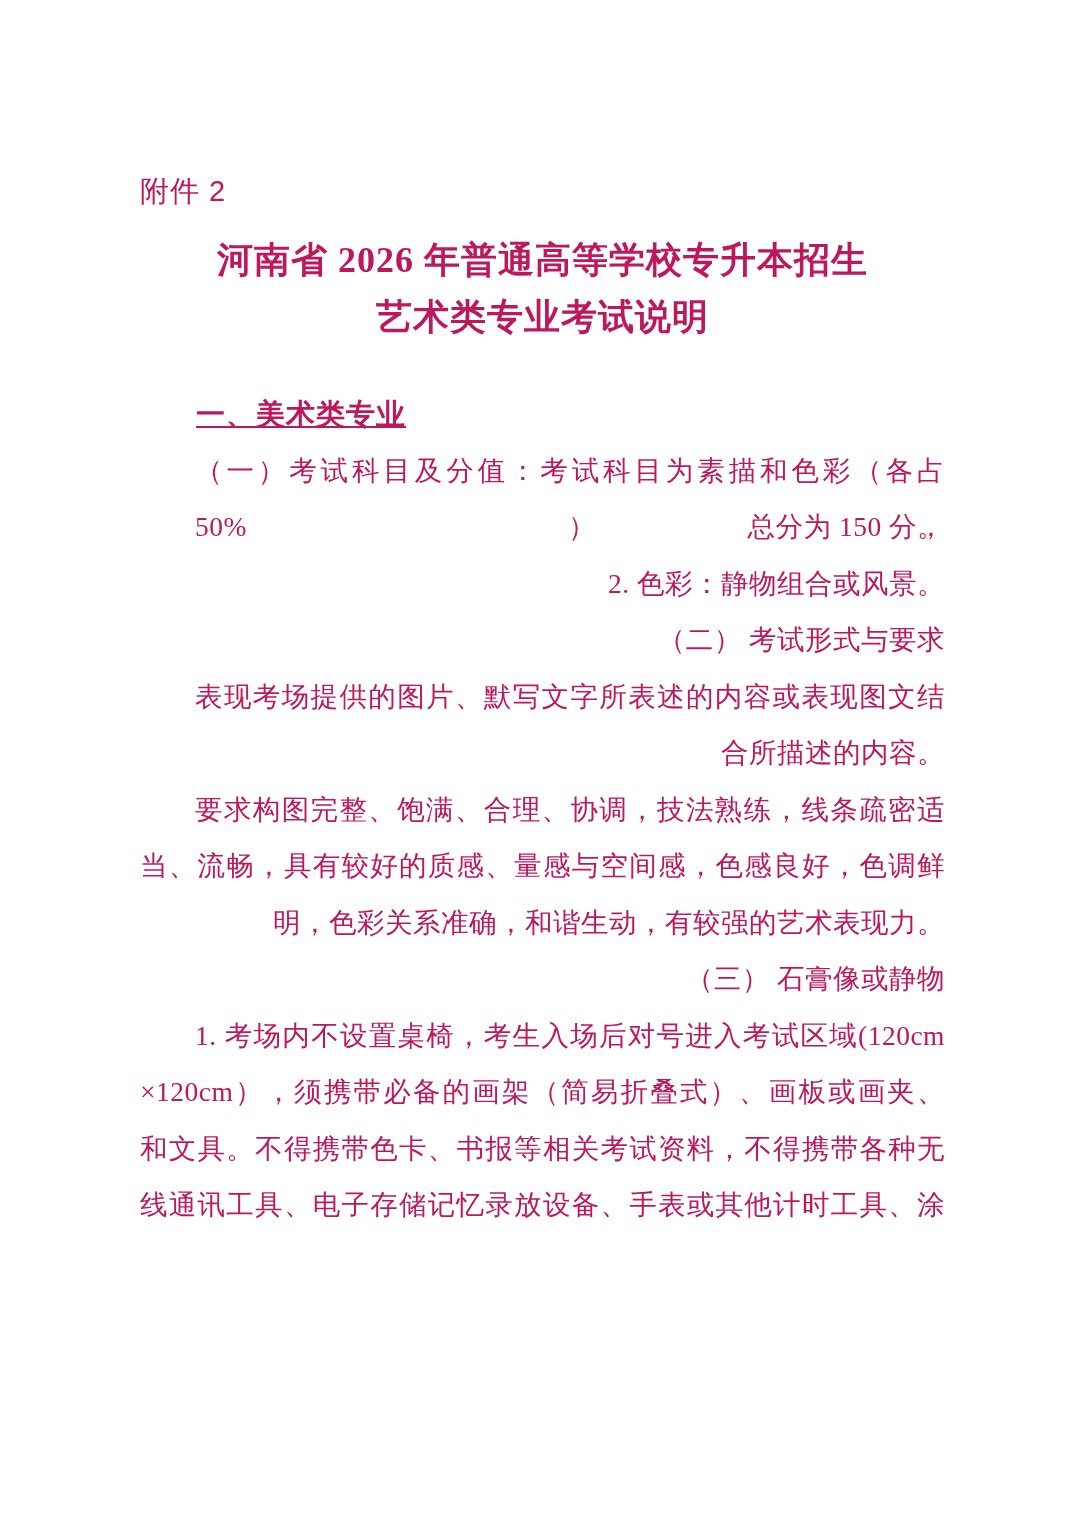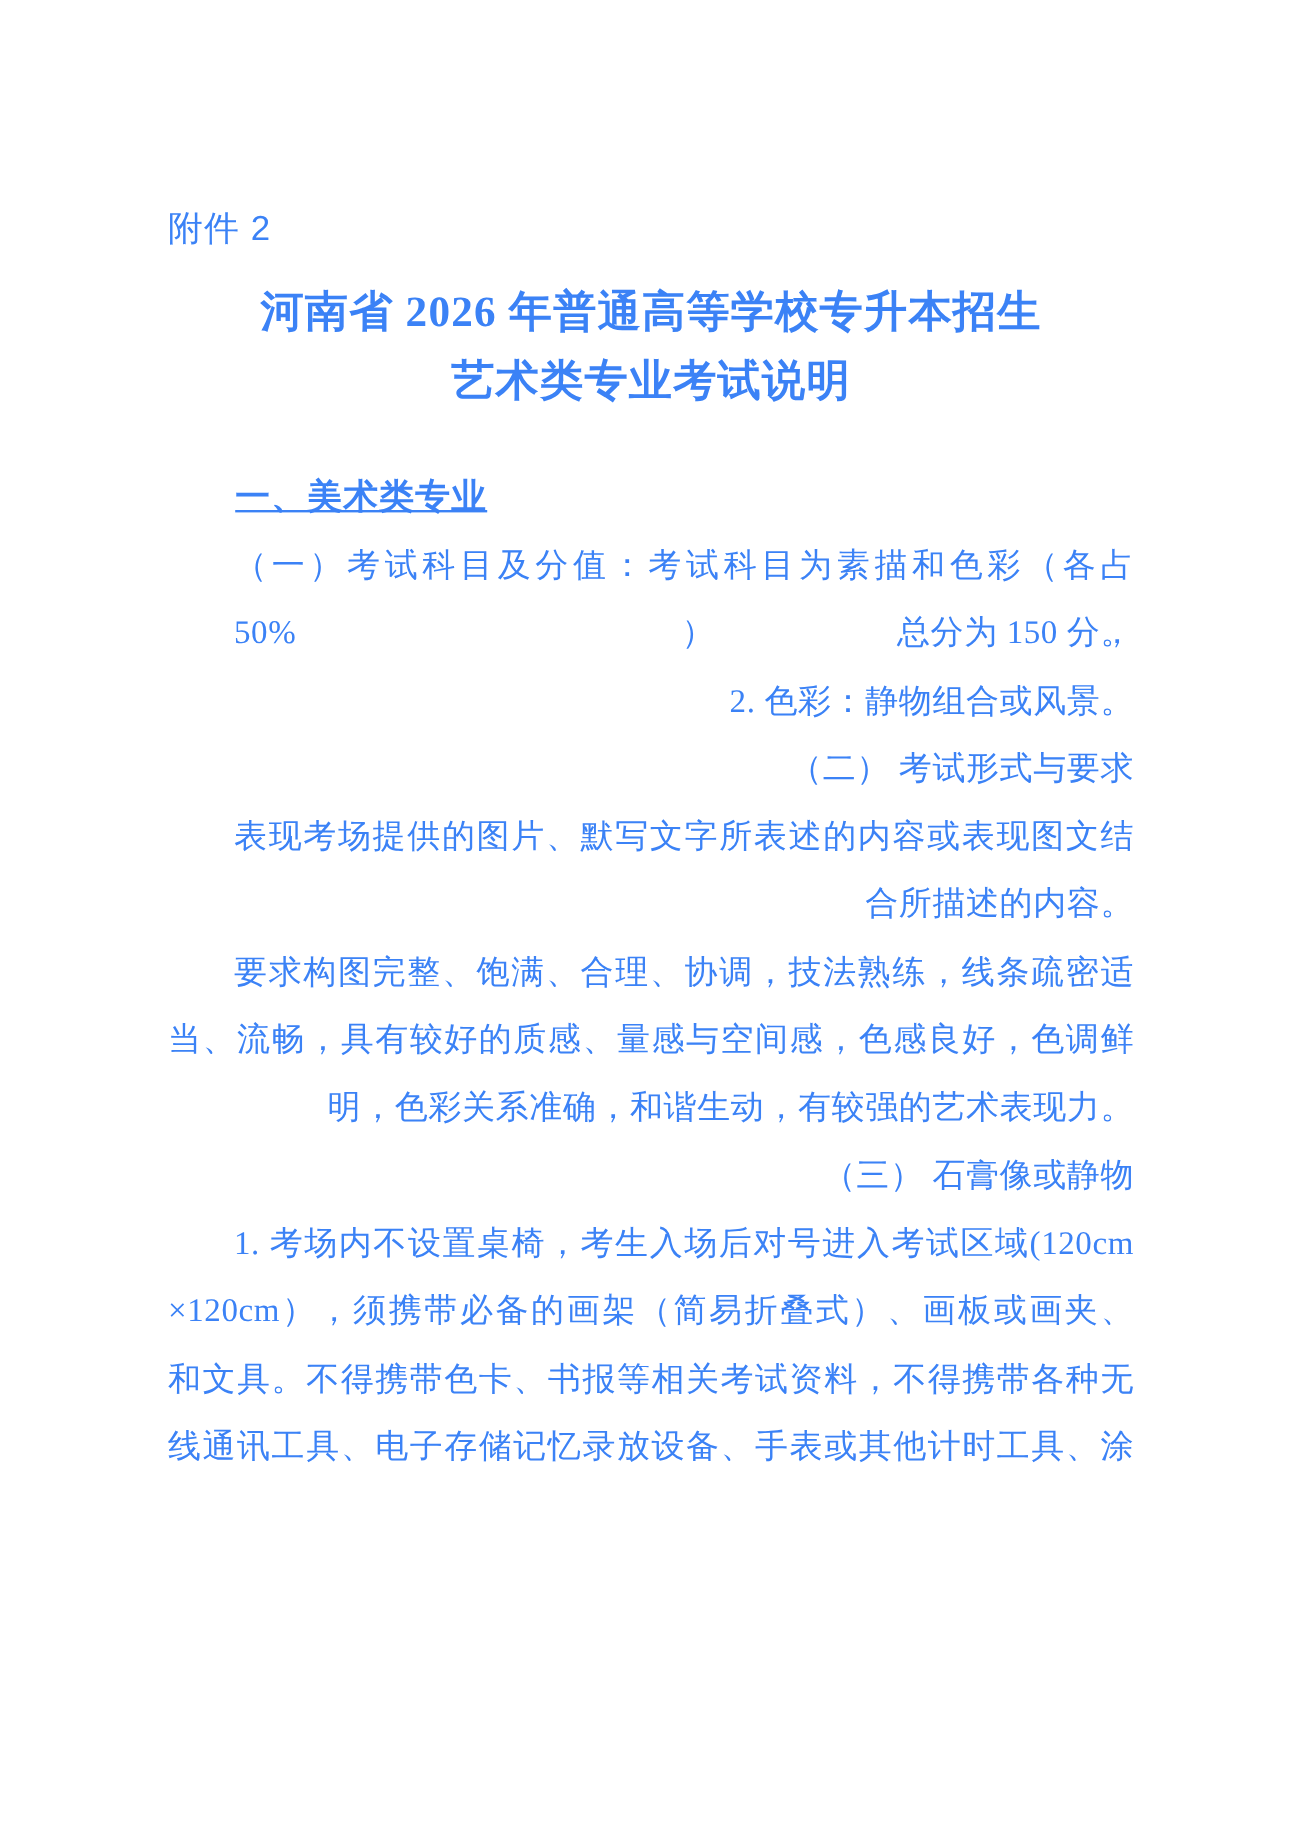--- a/index.html
+++ b/index.html
@@ -7,21 +7,21 @@
     padding: 0;
     background: #ffffff;
   }
   .page {
     position: relative;
     width: 1080px;
     height: 1527px;
     background: #ffffff;
     box-sizing: border-box;
     padding: 170px 135px 0 140px;
-    color: #3b82f6;
+    color: #be185d;
     font-family: "Liberation Serif", serif;
     overflow: hidden;
   }
   .attachment {
     font-family: "Liberation Sans", sans-serif;
     font-size: 29px;
     line-height: 42px;
     letter-spacing: 1px;
     text-align: left;
   }

